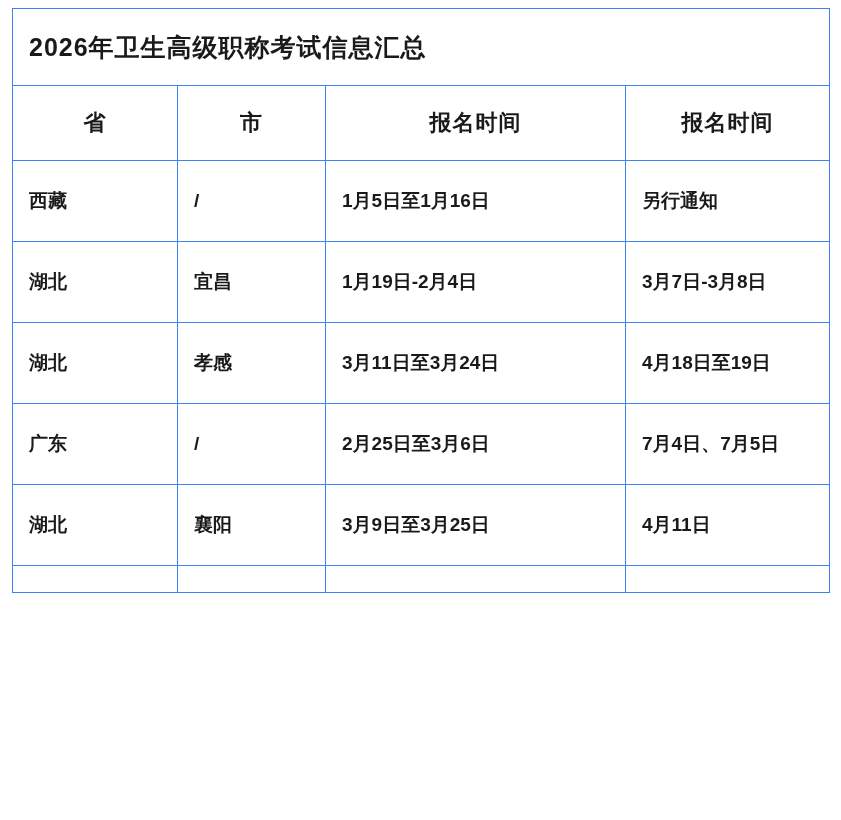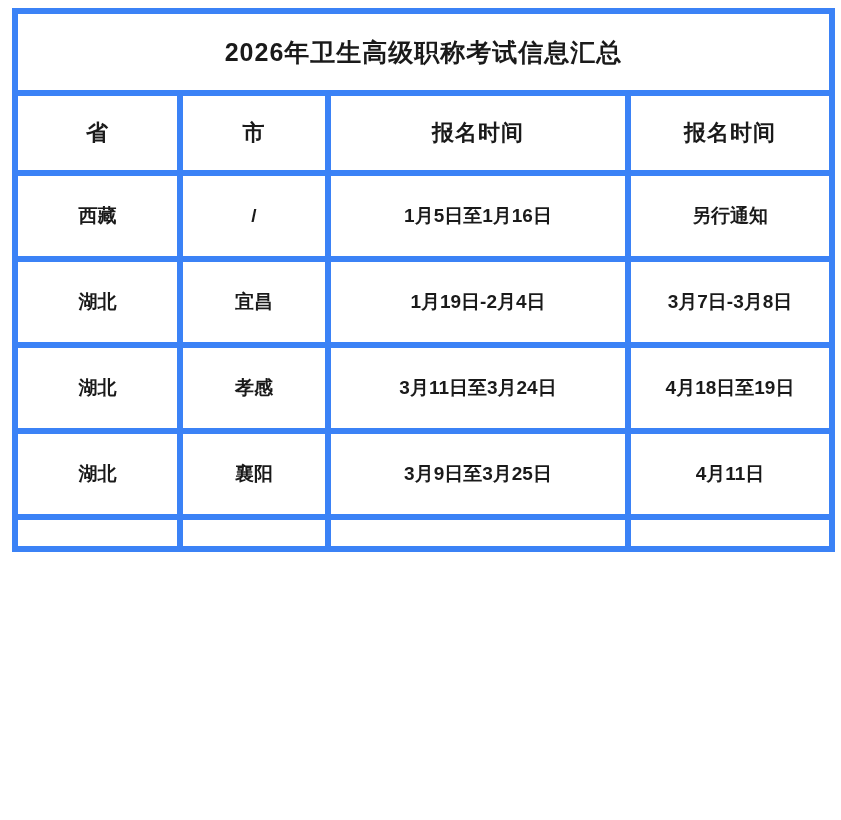--- a/index.html
+++ b/index.html
@@ -20,24 +20,23 @@
     height: 820px;
     padding: 8px 12px 0 12px;
   }
   table.info-table {
     width: 817px;
     border-collapse: collapse;
     table-layout: fixed;
   }
   table.info-table td,
   table.info-table th {
-    border: 6px solid #3b82f6;
-    text-align: center;
+    border: 1px solid #3b82f6;
     vertical-align: middle;
-    padding: 0 4px;
+    padding: 0 16px;
   }
   tr.title-row td {
     height: 76px;
     font-size: 25px;
     font-weight: bold;
     letter-spacing: 1px;
   }
   tr.header-row th {
     height: 74px;
     font-size: 22px;
@@ -92,20 +91,26 @@
         <td>1月19日-2月4日</td>
         <td>3月7日-3月8日</td>
       </tr>
       <tr class="data-row">
         <td>湖北</td>
         <td>孝感</td>
         <td>3月11日至3月24日</td>
         <td>4月18日至19日</td>
       </tr>
       <tr class="data-row">
+        <td>广东</td>
+        <td>/</td>
+        <td>2月25日至3月6日</td>
+        <td>7月4日、7月5日</td>
+      </tr>
+      <tr class="data-row">
         <td>湖北</td>
         <td>襄阳</td>
         <td>3月9日至3月25日</td>
         <td>4月11日</td>
       </tr>
 
       <tr class="partial-row">
         <td></td>
         <td></td>
         <td></td>

